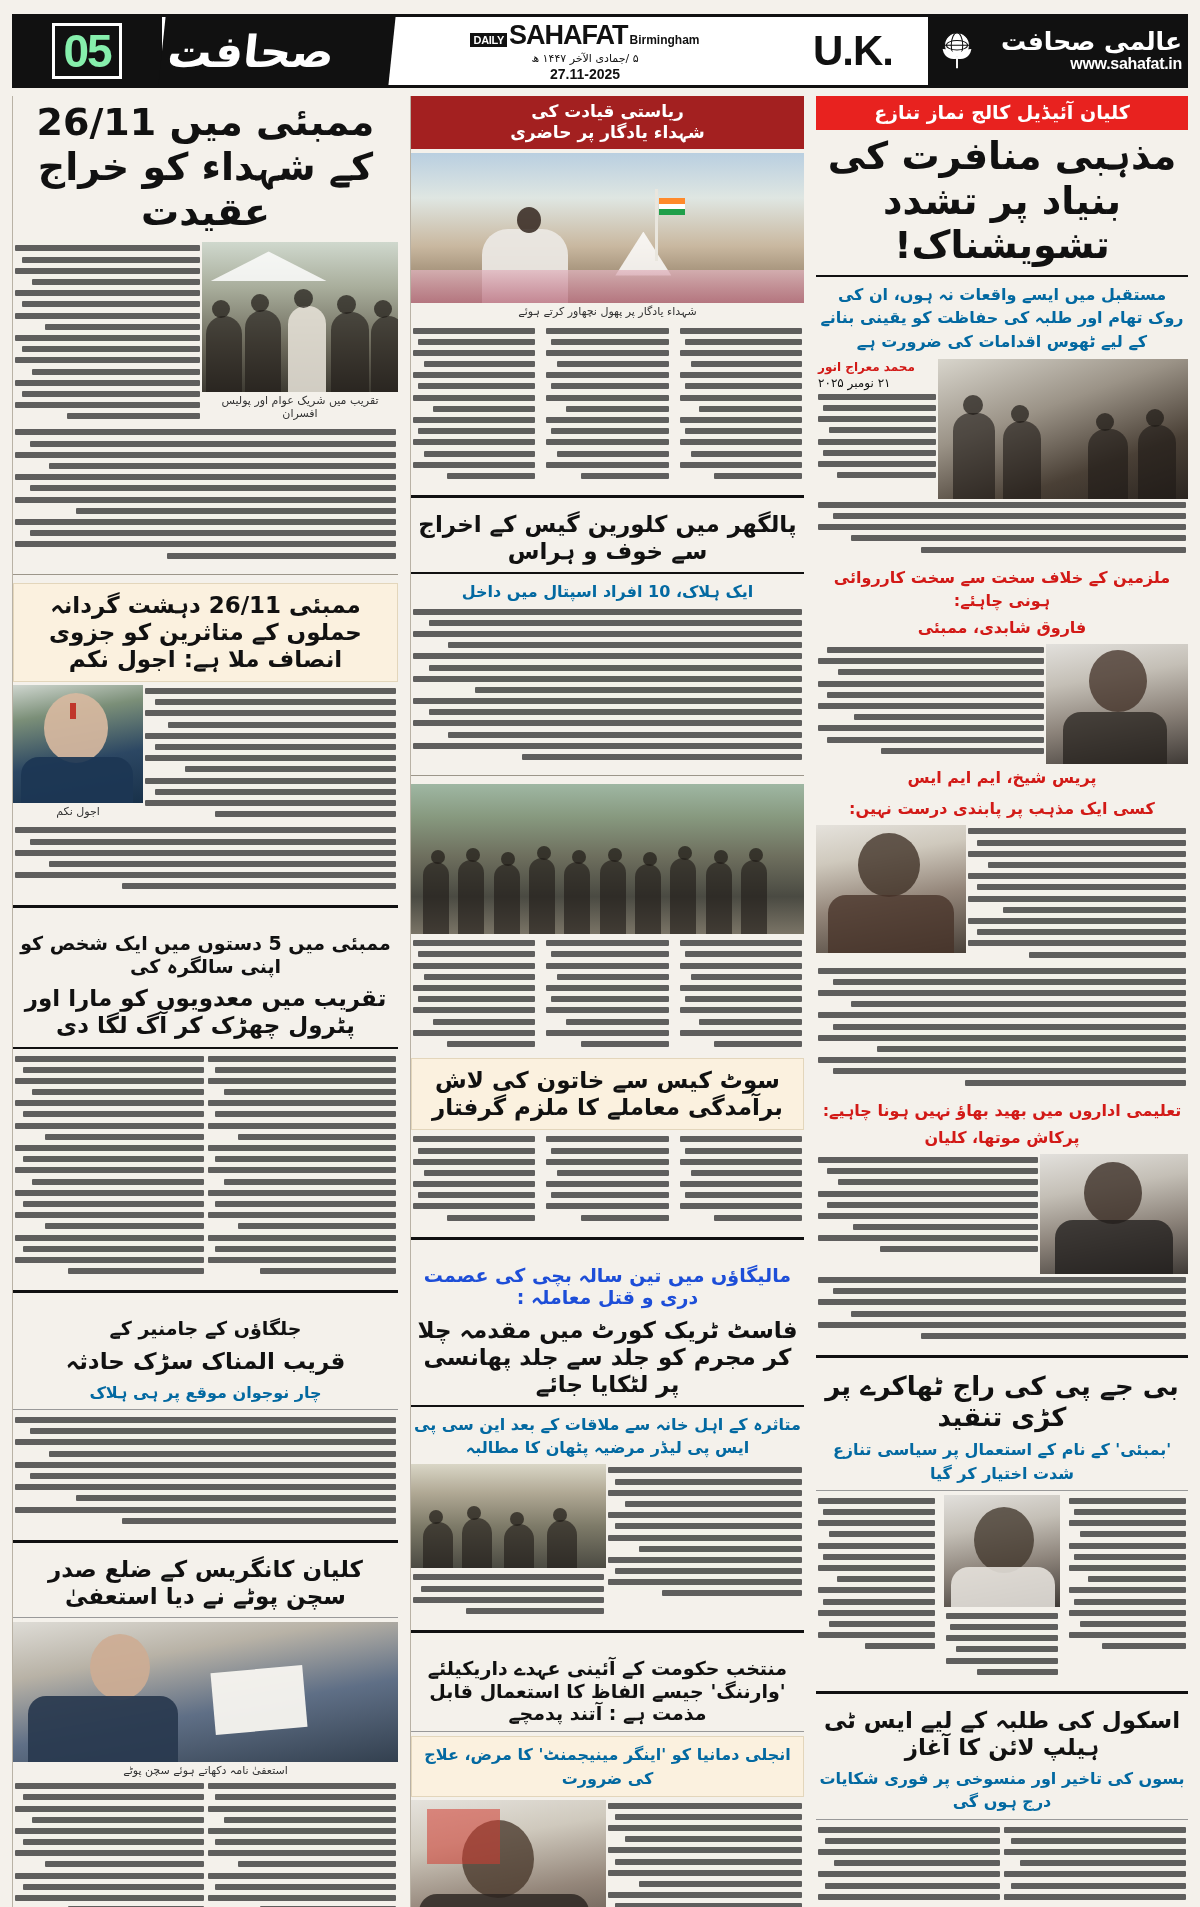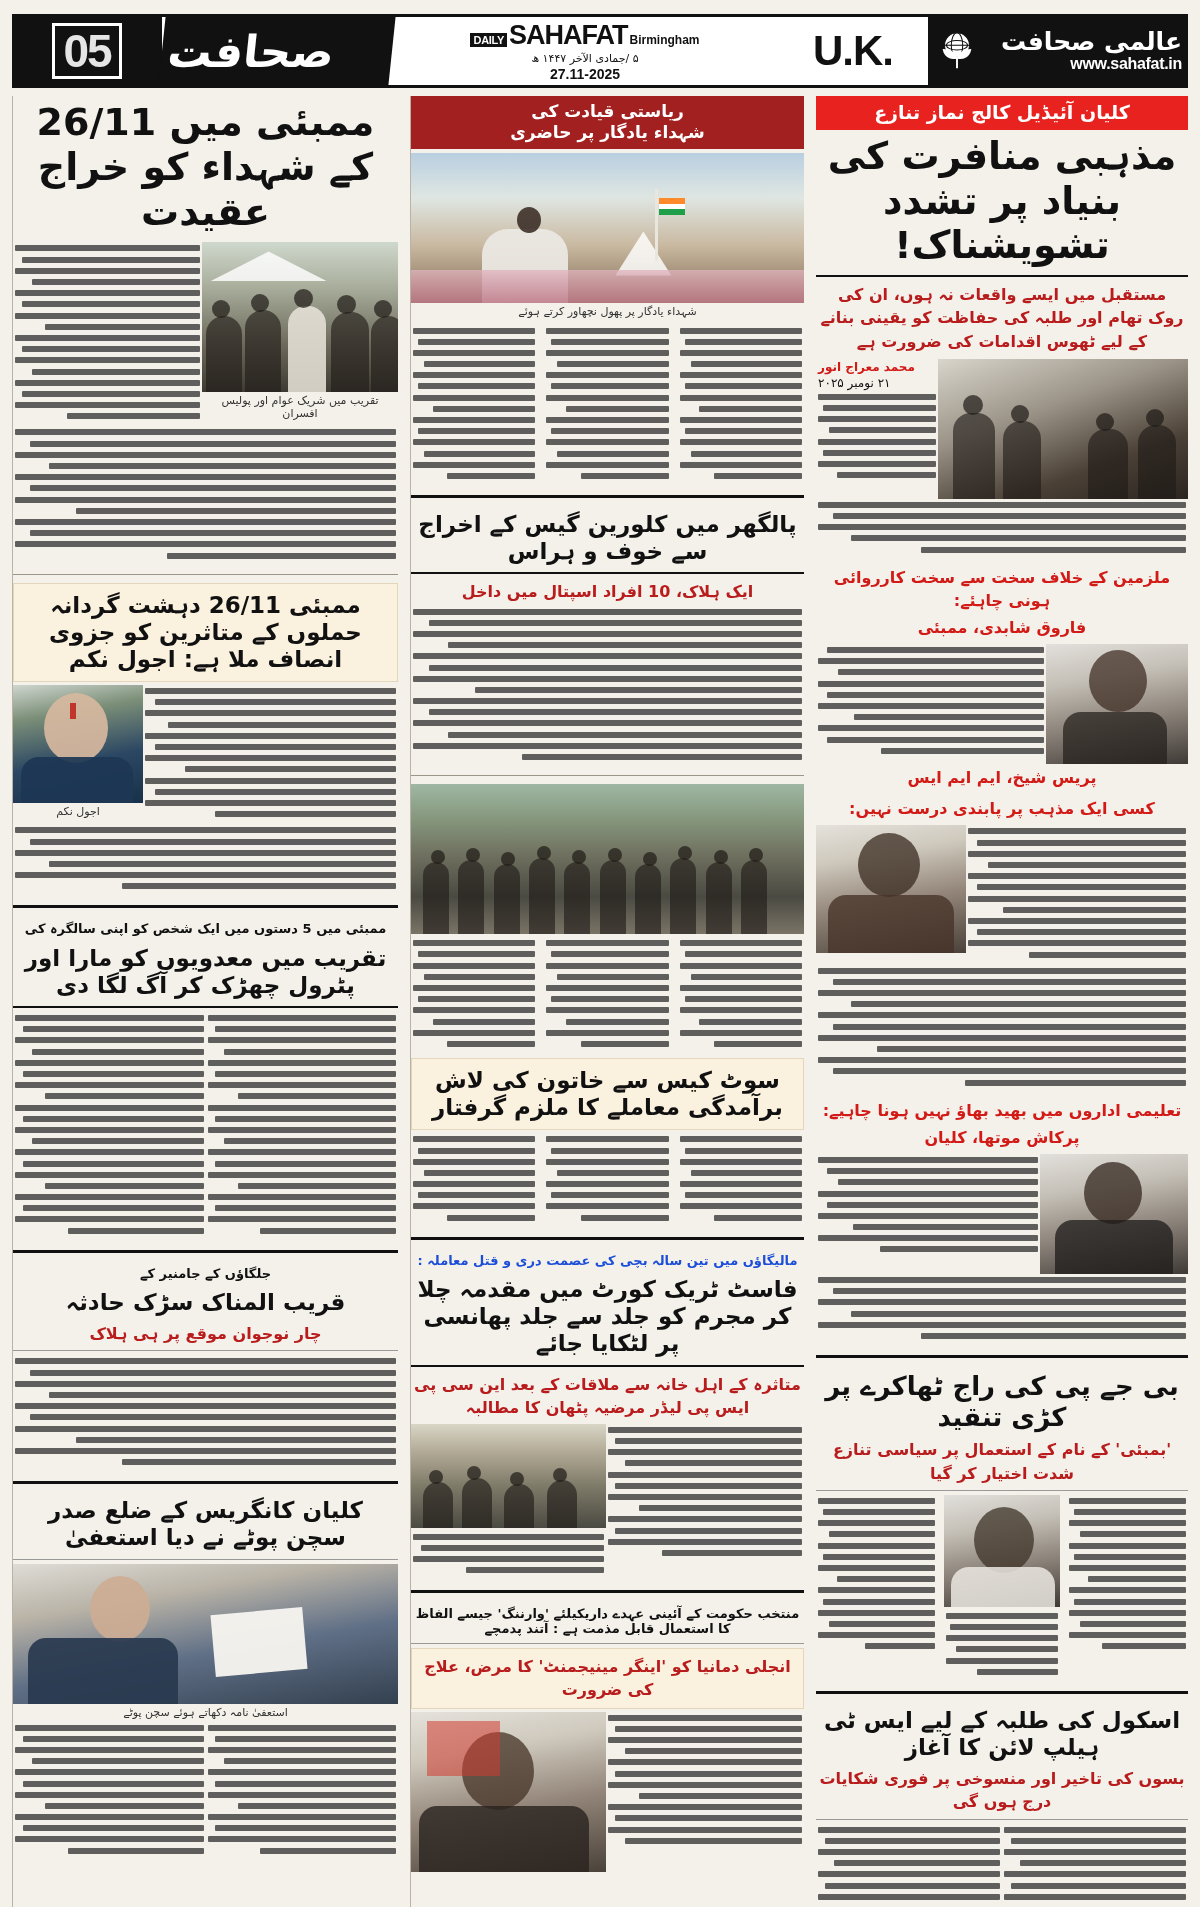--- a/index.html
+++ b/index.html
@@ -20,21 +20,21 @@
   
   .masthead {
     display: flex; align-items: stretch;
     height: 74px; margin-bottom: 8px;
     background: #ffffff;
     border-top: 3px solid #111;
     border-bottom: 3px solid #111;
     direction: ltr;
   }
   .mh-pageno {
-    width: 150px; background: #111; color: #e5e5e5;
+    width: 150px; background: #111; color: #86efac;
     display: flex; align-items: center; justify-content: center;
     position: relative;
   }
   .mh-pageno .num {
     font-size: 46px; font-weight: 700; letter-spacing: -2px;
     border: 3px solid #fff; padding: 0 8px; line-height: 50px;
     font-family: "Liberation Sans", sans-serif;
   }
   .mh-brand-ur {
     flex: 0 0 230px; background: #111; color: #fff;
@@ -96,26 +96,26 @@
     background: #e8221f; color: #fff; text-align: center;
     font-size: 19px; font-weight: 700; padding: 5px 6px; line-height: 1.25;
   }
   .kicker.dark { background: #a32020; }
   .headline {
     font-size: 26px; font-weight: 700; color: #111;
     text-align: center; line-height: 1.18; padding: 4px 2px;
   }
   .headline.red { color: #1d4ed8; }
   .headline.small { font-size: 23px; }
-  .headline.xsmall { font-size: 13px; }
+  .headline.xsmall { font-size: 19px; margin-top: 11px; }
   .headline.big { font-size: 38px; }
   .rule { border-bottom: 2.5px solid #111; margin: 3px 0 4px 0; }
   .rule.thin { border-bottom: 1px solid #999; }
   .subhead {
-    font-size: 16px; font-weight: 700; color: #b91c1c;
+    font-size: 16px; font-weight: 700; color: #0369a1;
     text-align: center; line-height: 1.45; padding: 2px 2px;
   }
   .subhead.red { color: #d21a17; }
   .tintbox { background: #fbf1df; padding: 4px 6px; border: 1px solid #e3d6bb; }
 
   
   .body { padding: 3px 2px 2px 2px; }
   .ln {
     height: 6px; margin: 0 0 5.2px 0;
     background: linear-gradient(90deg,#3a3a3a 0%,#3a3a3a 100%);

